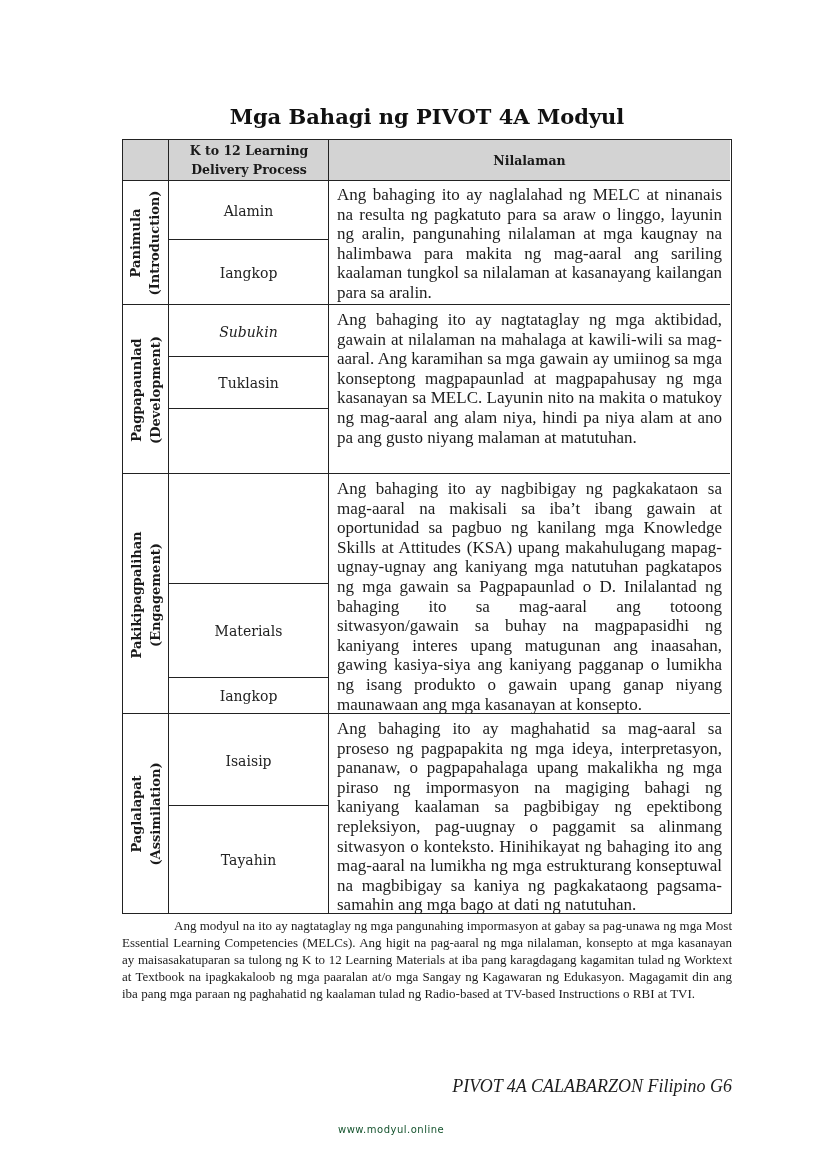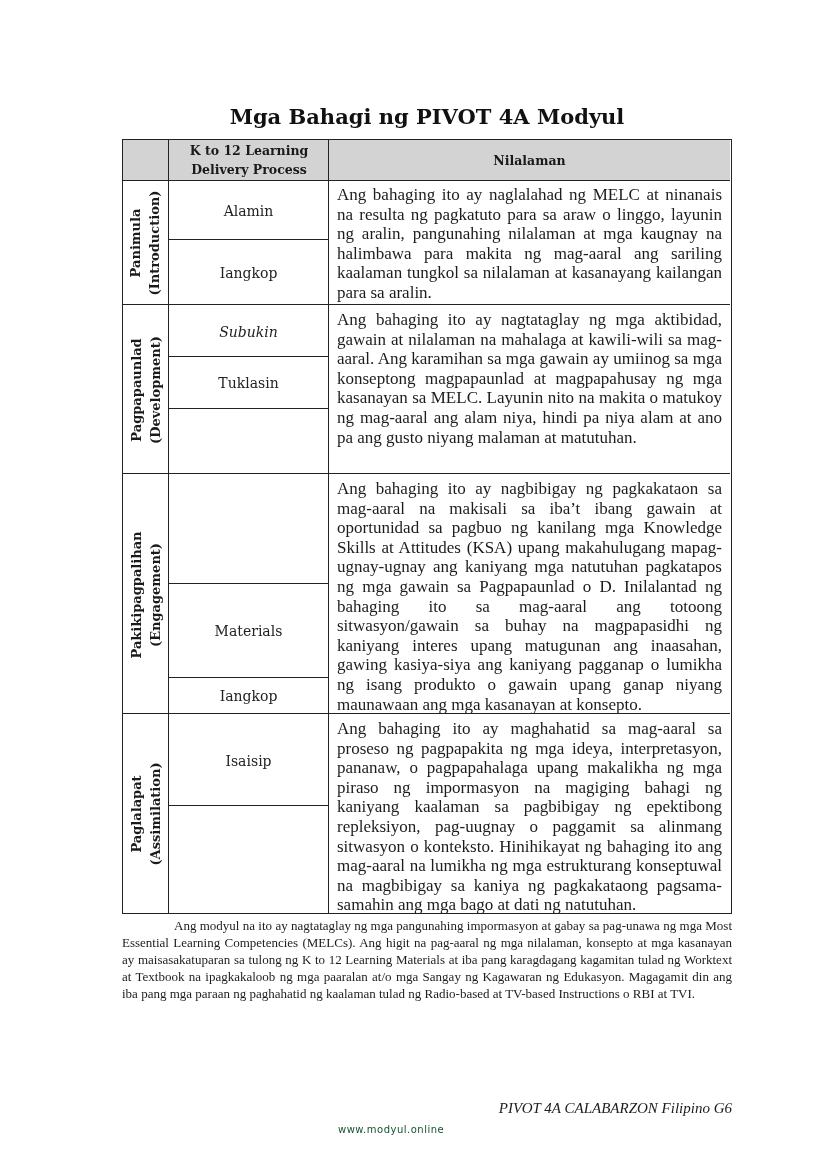--- a/index.html
+++ b/index.html
@@ -18,22 +18,22 @@
   .phase { display: flex; align-items: center; justify-content: center; }
   .phase-text { transform: rotate(-90deg); white-space: nowrap; font-weight: bold;
                 font-size: 13px; line-height: 19px; text-align: center; }
   .step { display: flex; align-items: center; justify-content: center;
           font-size: 14px; font-family: "DejaVu Serif", serif; font-weight: normal; color: #222; }
   .content { font-family: "Liberation Serif", serif; font-size: 17px; line-height: 19.6px;
              text-align: justify; padding: 4px 8px 0 8px; color: #1c1c1c; }
   .para { position: absolute; left: 122px; width: 610px; top: 917px;
           font-family: "Liberation Serif", serif; font-size: 13px; line-height: 17px;
           text-align: justify; text-indent: 52px; color: #1c1c1c; }
-  .footer { position: absolute; right: 94px; top: 1100px; font-family: "Liberation Serif", serif;
-            font-style: italic; font-size: 15px; color: #1c1c1c; }
+  .footer { position: absolute; right: 94px; top: 1076px; font-family: "Liberation Serif", serif;
+            font-style: italic; font-size: 18px; color: #1c1c1c; }
   .watermark { position: absolute; left: 338px; top: 1124px; font-family: "DejaVu Sans", sans-serif;
                font-size: 10px; color: #14532d; letter-spacing: 0.5px; }
 </style>
 </head>
 <body>
 
 <div class="title">Mga Bahagi ng PIVOT 4A Modyul</div>
 
 <div class="tbl">
 
@@ -83,20 +83,21 @@
   <div class="hline" style="left:0;width:607px;top:573px;"></div>
 
   <div class="cell phase" style="left:0;top:575px;width:45px;height:197px;">
     <div class="phase-text">
       <div>Paglalapat</div>
       <div>(Assimilation)</div>
     </div>
   </div>
   <div class="cell step" style="left:46px;top:575px;width:159px;height:91px;">Isaisip</div>
   <div class="hline" style="left:46px;width:160px;top:665px;"></div>
+  <div class="cell step" style="left:46px;top:666px;width:159px;height:107px;">Tayahin</div>
   <div class="cell content" style="left:206px;top:575px;width:401px;height:197px;">Ang bahaging ito ay maghahatid sa mag-aaral sa proseso ng pagpapakita ng mga ideya, interpretasyon, pananaw, o pagpapahalaga upang  makalikha ng mga piraso ng impormasyon na magiging bahagi ng kaniyang kaalaman sa pagbibigay ng epektibong repleksiyon, pag-uugnay o paggamit sa alinmang sitwasyon o konteksto. Hinihikayat ng bahaging ito ang mag-aaral na lumikha ng mga estrukturang konseptuwal na magbibigay sa kaniya ng pagkakataong  pagsama-samahin ang mga bago at dati ng natutuhan.</div>
 </div>
 
 <div class="para">Ang modyul na ito ay nagtataglay ng mga pangunahing impormasyon at gabay sa pag-unawa ng mga Most Essential Learning Competencies (MELCs). Ang higit na pag-aaral ng mga nilalaman, konsepto at mga kasanayan ay maisasakatuparan sa tulong ng K to 12 Learning Materials at iba pang karagdagang kagamitan tulad ng Worktext at Textbook na ipagkakaloob ng mga paaralan at/o mga Sangay ng Kagawaran ng Edukasyon. Magagamit din ang iba pang mga paraan ng paghahatid ng kaalaman tulad ng Radio-based at TV-based Instructions o RBI at TVI.</div>
 
 <div class="footer">PIVOT 4A CALABARZON Filipino G6</div>
 
 <div class="watermark">www.modyul.online</div>
 
 </body></html>

